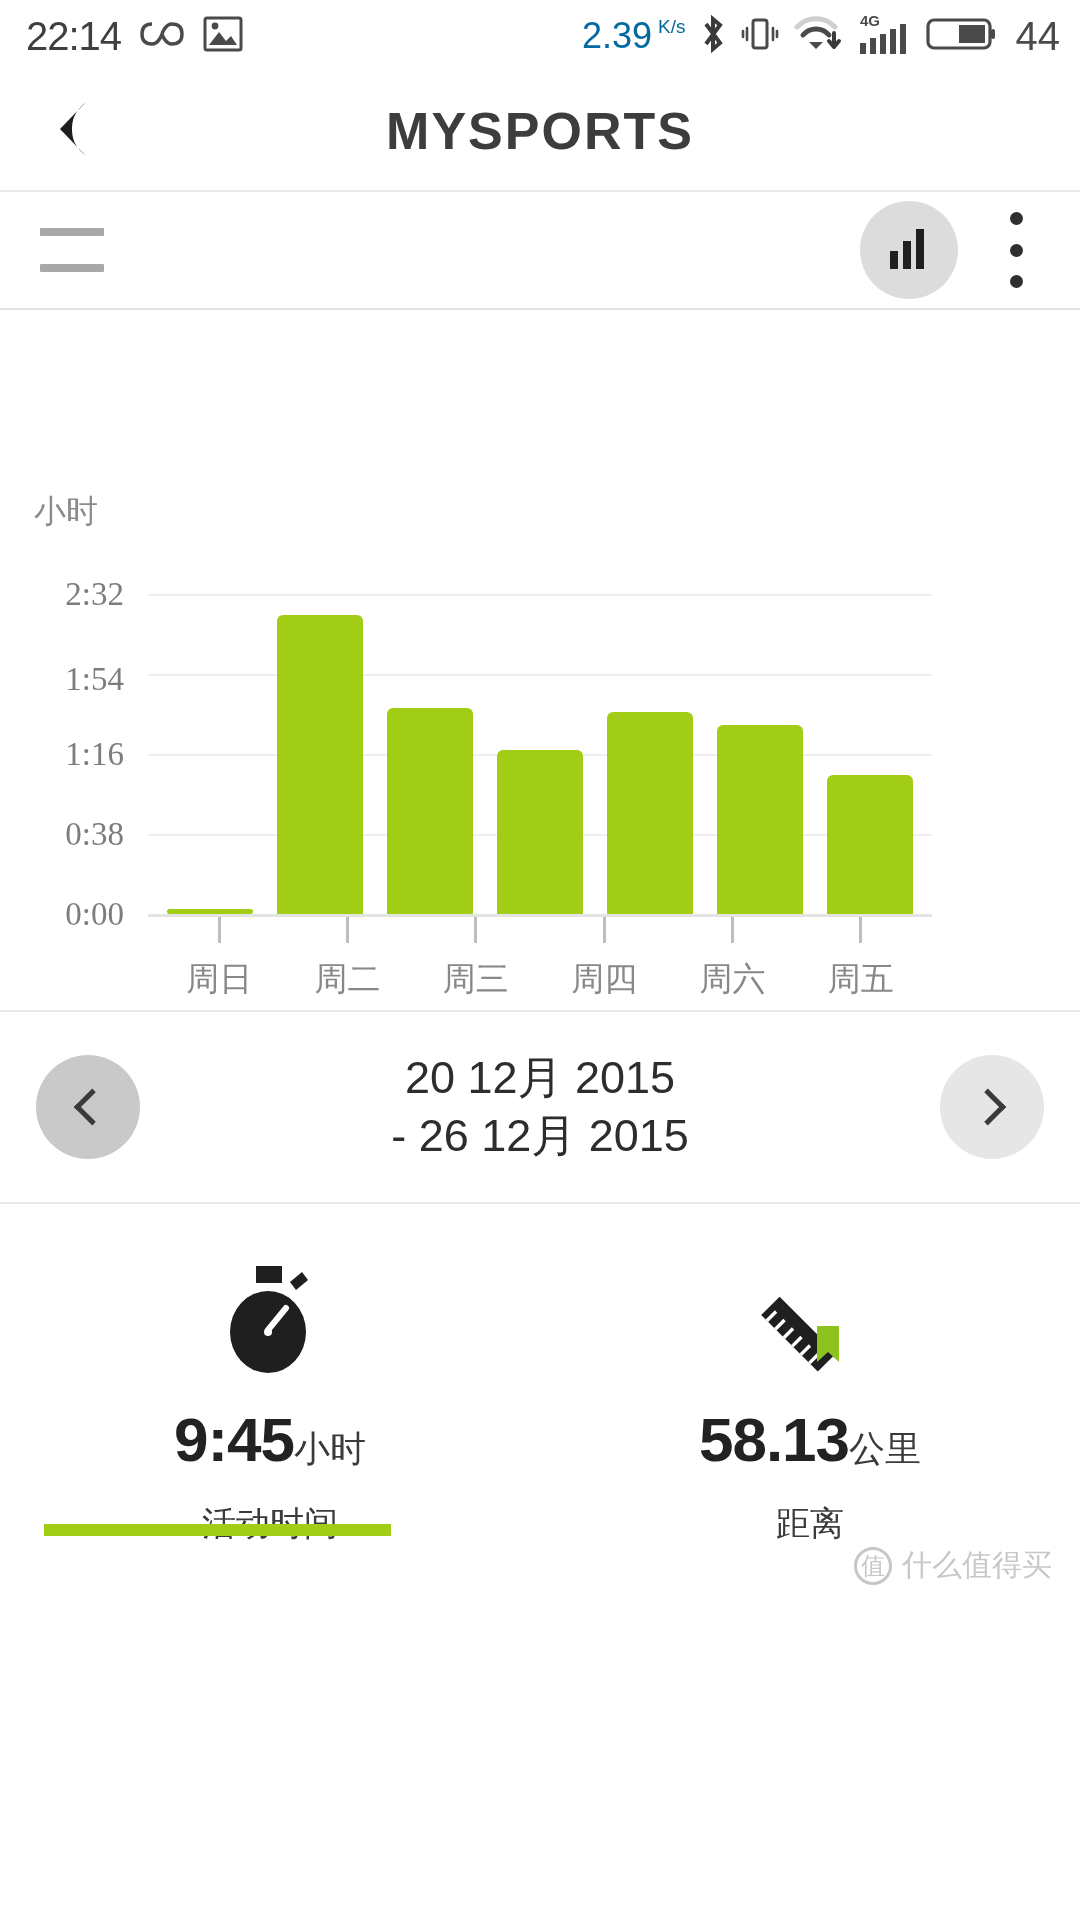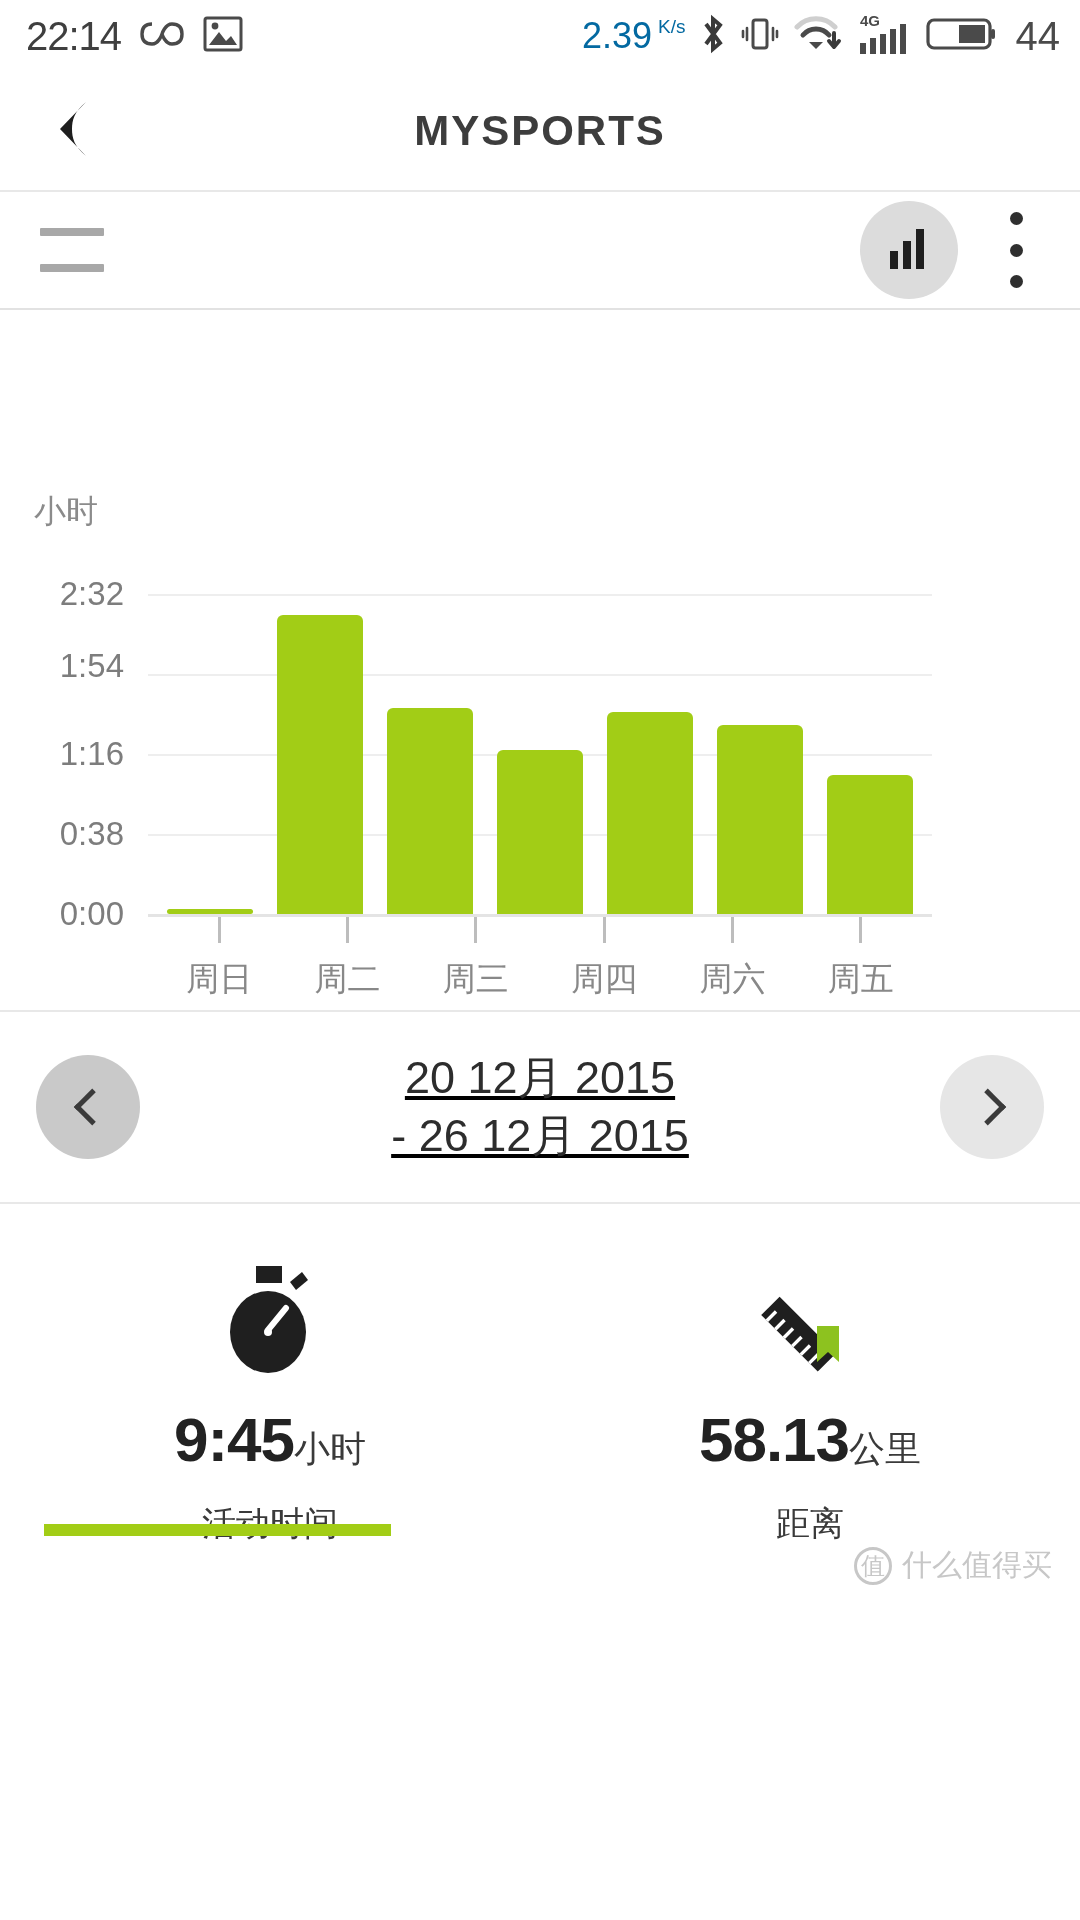--- a/index.html
+++ b/index.html
@@ -32,21 +32,21 @@
     display: flex; align-items: center;
     position: relative;
     background: #fff;
   }
   .back-btn {
     position: absolute; left: 44px; top: 50%; transform: translateY(-50%);
     width: 60px; height: 60px; display: flex; align-items: center; justify-content: center;
   }
   .app-title {
     width: 100%; text-align: center;
-    font-size: 42px; font-weight: bold; letter-spacing: 2px;
+    font-size: 52px; font-weight: bold; letter-spacing: 2px;
     color: #3d3d3d;
   }
 
   
   .toolbar {
     height: 120px; width: 100%;
     border-top: 2px solid #e8e8e8;
     border-bottom: 2px solid #e2e2e2;
     display: flex; align-items: center;
     position: relative;
@@ -95,20 +95,21 @@
   .gridline {
     position: absolute;
     left: 148px; right: 148px;
     height: 2px; background: #eeeeee;
   }
   .ytick {
     position: absolute; left: 0; width: 124px;
     text-align: right;
     font-size: 33px; color: #7d7d7d;
     transform: translateY(-50%);
+    font-family: Liberation Serif, serif;
   }
   .bars {
     position: absolute;
     left: 155px; right: 155px;
     top: 0; bottom: 0;
     display: flex; align-items: flex-end; justify-content: space-between;
   }
   .bar-slot {
     flex: 1 1 0;
     display: flex; flex-direction: column; justify-content: flex-end; align-items: center;
@@ -132,21 +133,21 @@
   .xtick-slot { flex: 1 1 0; display: flex; flex-direction: column; align-items: center; }
   .xtick-mark { width: 3px; height: 26px; background: #bdbdbd; }
   .xtick-label { margin-top: 14px; font-size: 33px; color: #888888; }
 
   
   .datenav {
     position: relative;
     height: 192px; width: 100%;
     background: #fff;
     border-bottom: 2px solid #e8e8e8;
-    display: flex; align-items: center; justify-content: center; text-decoration: underline;
+    display: flex; align-items: center; justify-content: center;
   }
   .nav-circle {
     position: absolute; top: 50%; transform: translateY(-50%);
     width: 104px; height: 104px; border-radius: 50%;
     display: flex; align-items: center; justify-content: center;
   }
   .nav-prev { left: 36px; background: #c9c9c9; }
   .nav-next { right: 36px; background: #e6e6e6; }
   .chev { width: 26px; height: 26px; border-style: solid; border-color: #3a3a3a; }
   .chev-l { border-width: 0 0 5px 5px; transform: rotate(45deg) translate(3px,-3px); }
@@ -305,21 +306,21 @@
 <div class="chart-panel">
   <div class="y-unit">小时</div>
   <div class="plot" id="plot">
       <div class="gridline" style="top: 604px;"></div>
       <div class="ytick" style="top: 604px;">0:00</div>
       <div class="gridline" style="top: 524.003px;"></div>
       <div class="ytick" style="top: 524.003px;">0:38</div>
       <div class="gridline" style="top: 443.994px;"></div>
       <div class="ytick" style="top: 443.994px;">1:16</div>
       <div class="gridline" style="top: 363.997px;"></div>
-      <div class="ytick" style="top: 356px;">1:54</div>
+      <div class="ytick" style="top: 369px;">1:54</div>
       <div class="gridline" style="top: 284px;"></div>
       <div class="ytick" style="top: 284px;">2:32</div>
       <div class="axisline" style="top: 604px;"></div>
       <div class="bars" style="top: 0px; height: 604px;">
         <div class="bar-slot">
           <div class="bar" title="周日 0:00" style="height: 5px; background: rgb(162, 205, 22); border-radius: 3px;"></div>
         </div>
         <div class="bar-slot">
           <div class="bar" title="周一 2:22" style="height: 299.372px; background: rgb(162, 205, 22);"></div>
         </div>

